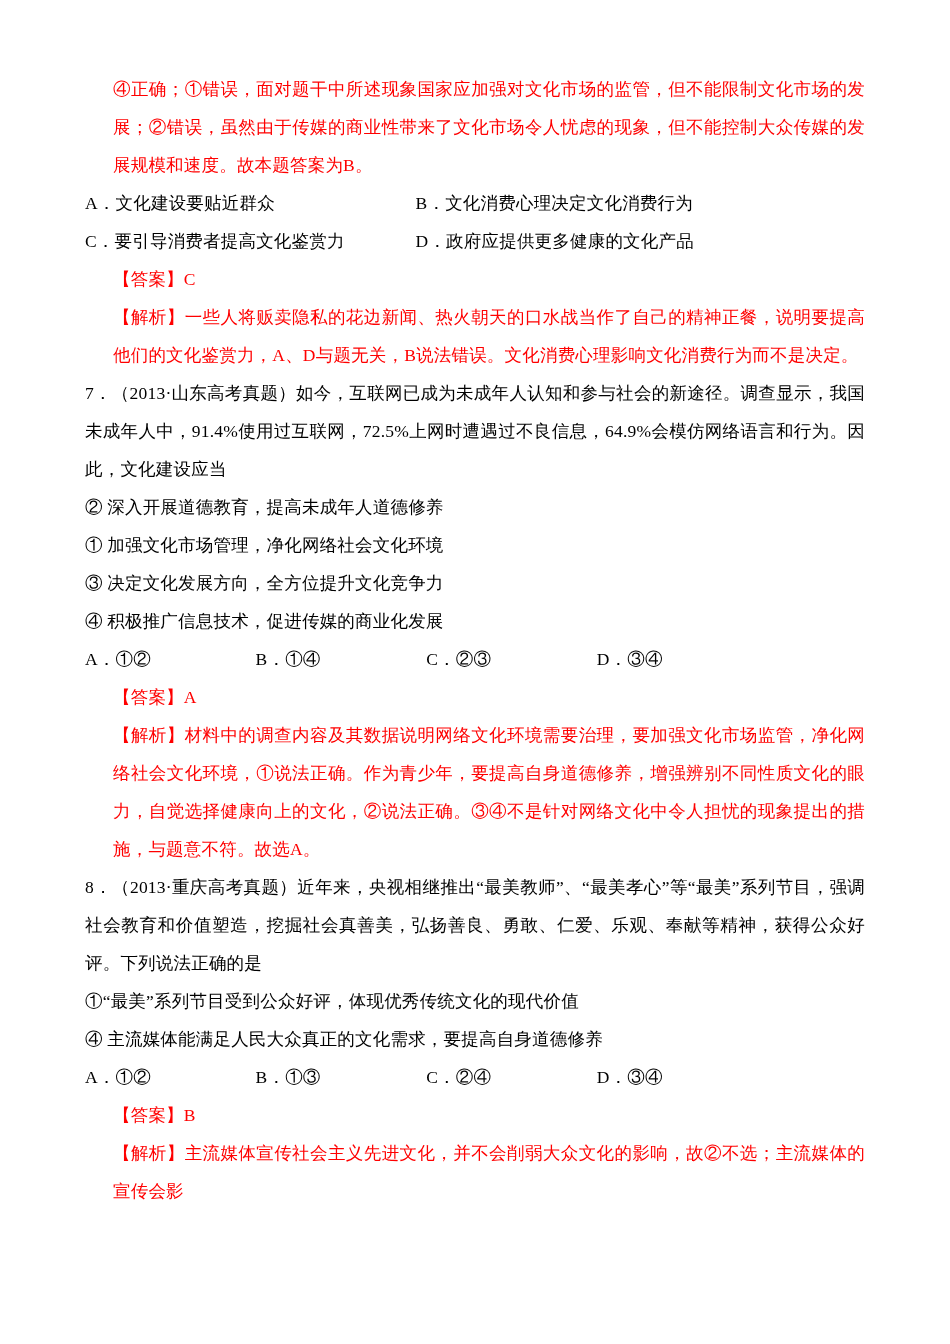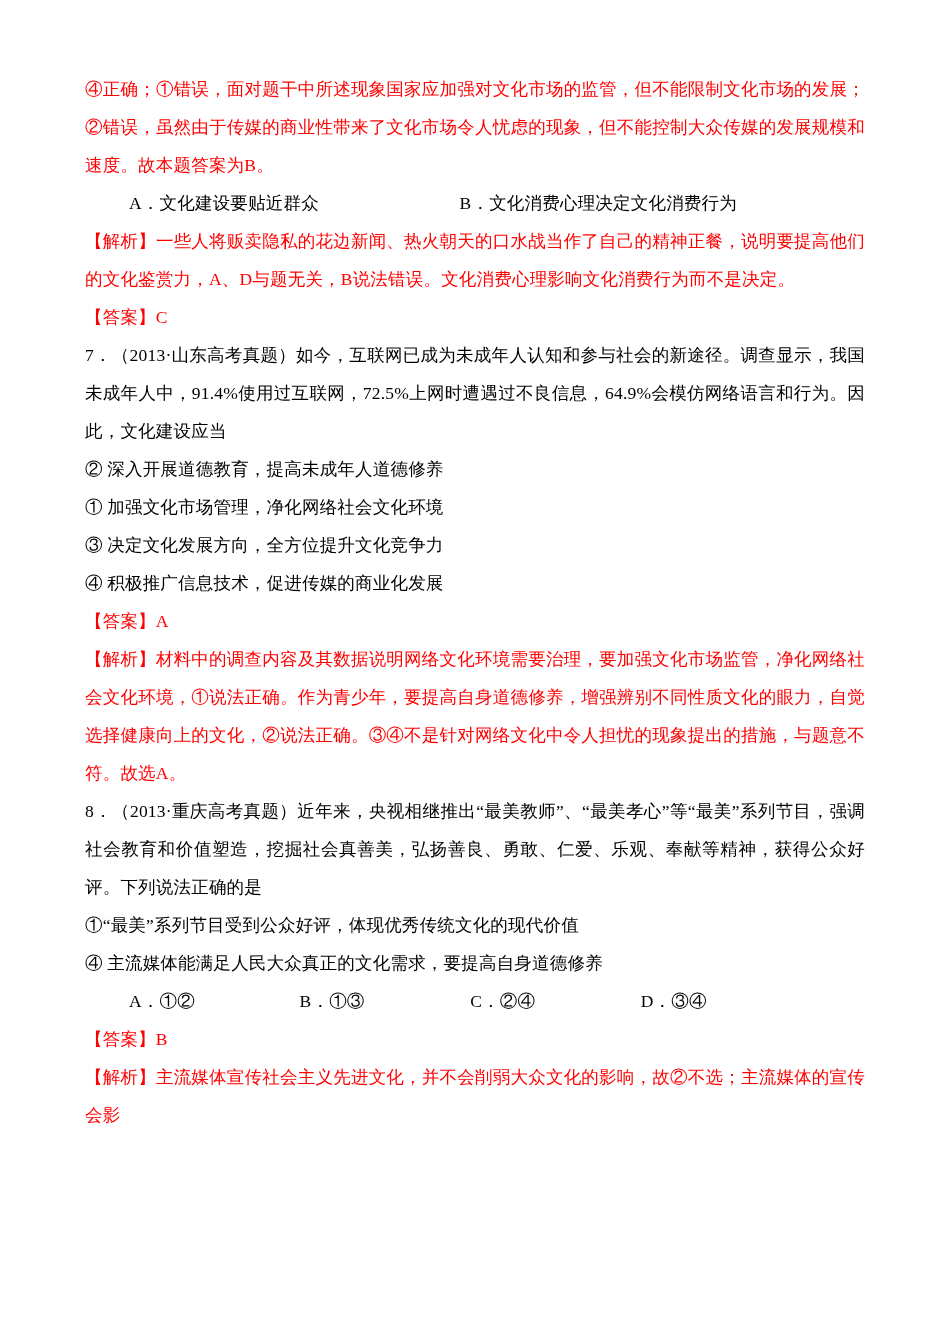--- a/index.html
+++ b/index.html
@@ -16,44 +16,54 @@
     height: 1344px;
     padding: 70px 85px 0 85px;
   }
   .page p {
     font-size: 17.5px;
     line-height: 38px;
     text-align: justify;
     text-justify: inter-character;
     letter-spacing: 0.2px;
   }
-  .red { color: #ff0000; }
-  .opts { text-align: center; margin-left: 44px; }
+  .red { color: #ff0000; margin-left: 28px; }
+  .opts { text-align: center; }
   .opt-half { display: inline-block; width: 326px; }
   .opt-quarter { display: inline-block; width: 166px; }
 </style>
 </head>
 <body>
 
 <div class="page">
 
   <p class="red">④正确；①错误，面对题干中所述现象国家应加强对文化市场的监管，但不能限制文化市场的发展；②错误，虽然由于传媒的商业性带来了文化市场令人忧虑的现象，但不能控制大众传媒的发展规模和速度。故本题答案为B。</p>
 
   <p class="opts">
     <span class="opt-half">A．文化建设要贴近群众</span>
     <span>B．文化消费心理决定文化消费行为</span>
   </p>
+  <p class="opts">
+    <span class="opt-half">C．要引导消费者提高文化鉴赏力</span>
+    <span>D．政府应提供更多健康的文化产品</span>
+  </p>
+  <p class="red">【答案】C</p>
   <p class="red">【解析】一些人将贩卖隐私的花边新闻、热火朝天的口水战当作了自己的精神正餐，说明要提高他们的文化鉴赏力，A、D与题无关，B说法错误。文化消费心理影响文化消费行为而不是决定。</p>
-  <p class="red">【答案】C</p>
 
   <p>7．（2013·山东高考真题）如今，互联网已成为未成年人认知和参与社会的新途径。调查显示，我国未成年人中，91.4%使用过互联网，72.5%上网时遭遇过不良信息，64.9%会模仿网络语言和行为。因此，文化建设应当</p>
   <p>② 深入开展道德教育，提高未成年人道德修养</p>
   <p>① 加强文化市场管理，净化网络社会文化环境</p>
   <p>③ 决定文化发展方向，全方位提升文化竞争力</p>
   <p>④ 积极推广信息技术，促进传媒的商业化发展</p>
+  <p class="opts">
+    <span class="opt-quarter">A．①②</span>
+    <span class="opt-quarter">B．①④</span>
+    <span class="opt-quarter">C．②③</span>
+    <span>D．③④</span>
+  </p>
   <p class="red">【答案】A</p>
   <p class="red">【解析】材料中的调查内容及其数据说明网络文化环境需要治理，要加强文化市场监管，净化网络社会文化环境，①说法正确。作为青少年，要提高自身道德修养，增强辨别不同性质文化的眼力，自觉选择健康向上的文化，②说法正确。③④不是针对网络文化中令人担忧的现象提出的措施，与题意不符。故选A。</p>
 
   <p>8．（2013·重庆高考真题）近年来，央视相继推出“最美教师”、“最美孝心”等“最美”系列节目，强调社会教育和价值塑造，挖掘社会真善美，弘扬善良、勇敢、仁爱、乐观、奉献等精神，获得公众好评。下列说法正确的是</p>
   <p>①“最美”系列节目受到公众好评，体现优秀传统文化的现代价值</p>
   <p>④ 主流媒体能满足人民大众真正的文化需求，要提高自身道德修养</p>
   <p class="opts">
     <span class="opt-quarter">A．①②</span>
     <span class="opt-quarter">B．①③</span>
     <span class="opt-quarter">C．②④</span>

